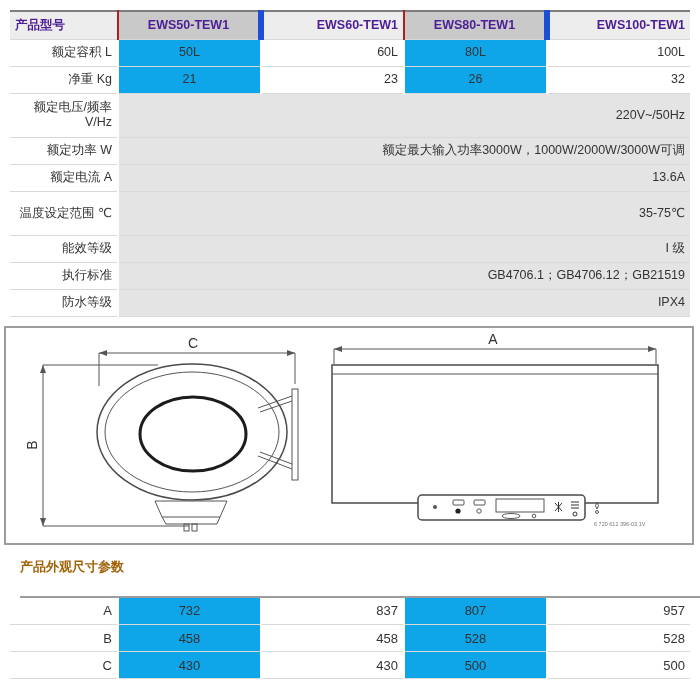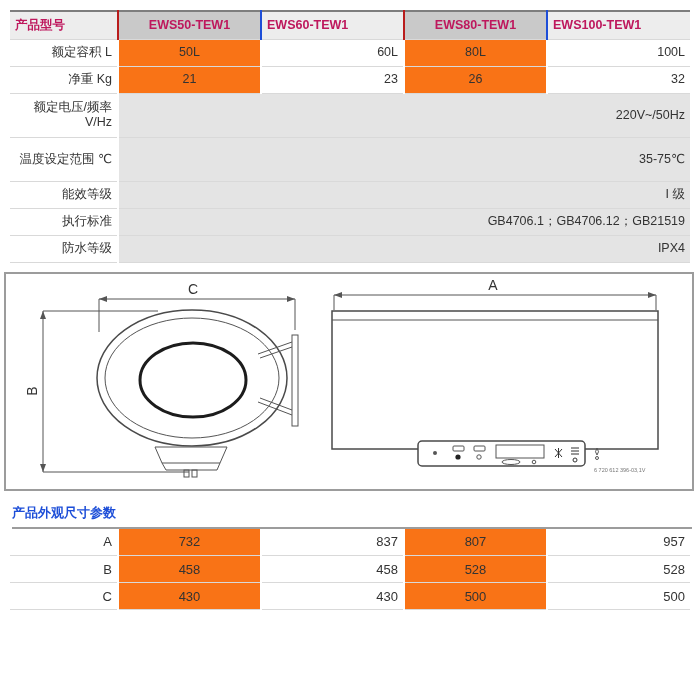--- a/index.html
+++ b/index.html
@@ -16,44 +16,44 @@
     border-top:2px solid #7d7d7d;
     font-size:12.5px;
   }
   table.spec col.c-label { width:108px; }
   table.spec col.c-data  { width:143px; }
   table.spec th, table.spec td {
     border-bottom:1px solid #d9d9d9;
     padding:2px 5px; vertical-align:middle;
     line-height:15px;
   }
-  table.spec th { font-weight:bold; color:#be185d;margin-top:47px; }
+  table.spec th { font-weight:bold; color:#4c1d95;margin-top:47px; }
   tr.hrow      { height:28px; }
   tr.r1        { height:27px; }
   tr.r2        { height:44px; }
   .lbl         { text-align:right; background:#fff; }
   .lbl-h       { text-align:left; background:#ededed; }
   .mdark       { background:#c9c9c9; border-left:2px solid #b91c1c; }
-  .mlight      { text-align:left; background:#ededed; border-left:2px solid #1d4ed8; }
-  .vshade      { text-align:center; background:#f97316; border-left:2px solid #fff; }
+  .mlight      { text-align:right; background:#ededed; border-left:6px solid #1d4ed8; }
+  .vshade      { text-align:center; background:#0ea5e9; border-left:2px solid #fff; }
   .vwhite      { text-align:right; background:#fff;    border-left:2px solid #fff; }
   .vspan       { text-align:right; background:#e4e4e4; border-left:2px solid #fff; }
   
   .drawing-box {
     width:690px; height:219px;
     margin:9px 0 0 4px;
     border:2px solid #9c9c9c;
     position:relative;
   }
   .drawing-box svg { position:absolute; left:0; top:0; }
   
   .dim-title {
-    width:680px; margin:13px 0 0 12px;
-    font-size:13px; font-weight:bold; color:#1d4ed8;
-    padding-bottom:5px;
+    width:680px; margin:13px 0 0 20px;
+    font-size:13px; font-weight:bold; color:#a16207;
+    padding-bottom:20px;
     border-bottom:2px solid #9c9c9c;
   }
   table.dims {
     border-collapse:collapse; table-layout:fixed;
     width:680px; margin:0 0 0 10px;
     font-size:13px;
   }
   table.dims col.c-label { width:108px; }
   table.dims col.c-data  { width:143px; }
   table.dims td {
@@ -96,20 +96,28 @@
     <td class="lbl">净重 Kg</td>
     <td class="vshade">21</td>
     <td class="vwhite">23</td>
     <td class="vshade">26</td>
     <td class="vwhite">32</td>
   </tr>
   <tr class="r2">
     <td class="lbl">额定电压/频率 V/Hz</td>
     <td class="vspan" colspan="4">220V~/50Hz</td>
   </tr>
+  <tr class="r1">
+    <td class="lbl">额定功率 W</td>
+    <td class="vspan" colspan="4">额定最大输入功率3000W，1000W/2000W/3000W可调</td>
+  </tr>
+  <tr class="r1">
+    <td class="lbl">额定电流 A</td>
+    <td class="vspan" colspan="4">13.6A</td>
+  </tr>
   <tr class="r2">
     <td class="lbl">温度设定范围 ℃</td>
     <td class="vspan" colspan="4">35-75℃</td>
   </tr>
   <tr class="r1">
     <td class="lbl">能效等级</td>
     <td class="vspan" colspan="4">I 级</td>
   </tr>
   <tr class="r1">
     <td class="lbl">执行标准</td>

